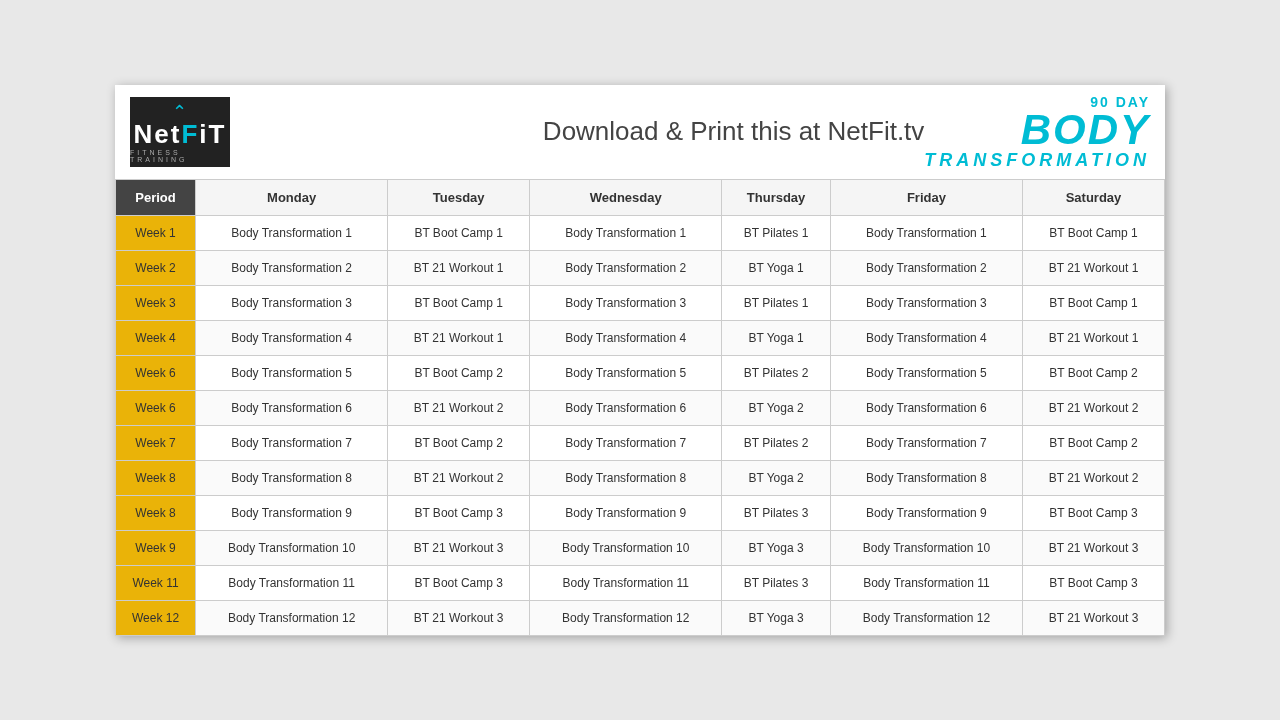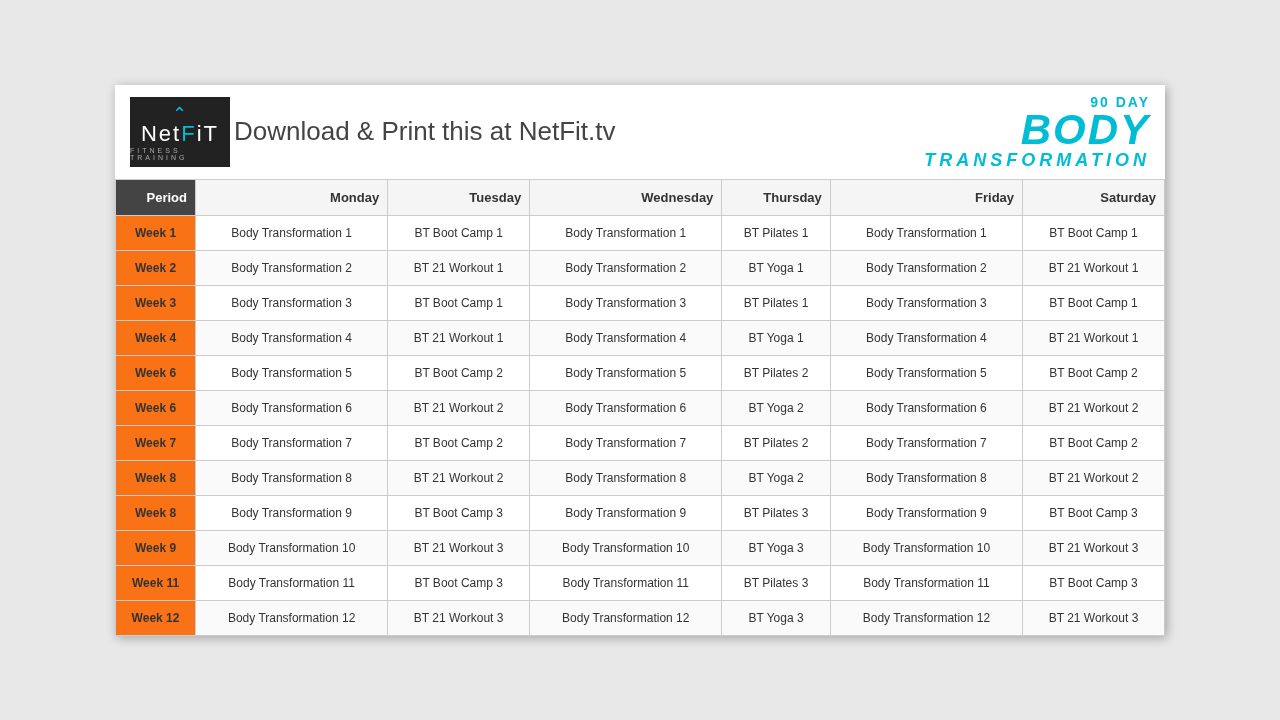--- a/index.html
+++ b/index.html
@@ -32,40 +32,41 @@
       display: flex;
       flex-direction: column;
       align-items: center;
       justify-content: center;
       color: white;
       font-size: 11px;
       letter-spacing: 1px;
       flex-shrink: 0;
     }
     .logo-netfit {
-      font-size: 22px;
-      font-weight: normal;
+      font-size: 26px;
+      font-weight: bold;
       letter-spacing: 2px;
       line-height: 1;
     }
     .logo-netfit span { color: #00bcd4; }
     .logo-fitness {
       font-size: 7px;
       letter-spacing: 3px;
       color: #aaa;
       margin-top: 2px;
     }
     .logo-chevron {
       color: #00bcd4;
       font-size: 18px;
       margin-bottom: -2px;
     }
     .header-middle {
       flex: 1;
       padding-left: 4px;
+      text-align: right;
     }
     .header-title {
       font-size: 26px;
       color: #444;
       font-weight: normal;
     }
     .header-copyright {
       font-size: 9px;
       color: #aaa;
       margin-top: 3px;
@@ -103,39 +104,39 @@
     }
     .schedule-table {
       width: 100%;
       border-collapse: collapse;
       font-size: 13px;
     }
     .schedule-table th {
       background: #f5f5f5;
       border: 1px solid #ccc;
       padding: 10px 8px;
-      text-align: right;
+      text-align: center;
       font-weight: bold;
       color: #333;
     }
     .schedule-table th.period-header {
       background: #444;
       color: white;
       width: 80px;
     }
     .schedule-table td {
       border: 1px solid #ccc;
       padding: 10px 8px;
       text-align: center;
       color: #333;
       font-size: 12px;
     }
     .schedule-table td.week-label {
-      background: #f97316;
-      font-weight: bold;
+      background: #eab308;
+      font-weight: normal;
       color: #333;
       width: 80px;
     }
     .schedule-table tr:nth-child(even) td:not(.week-label) {
       background: #fafafa;
     }
   </style>
 </head>
 <body>
 

